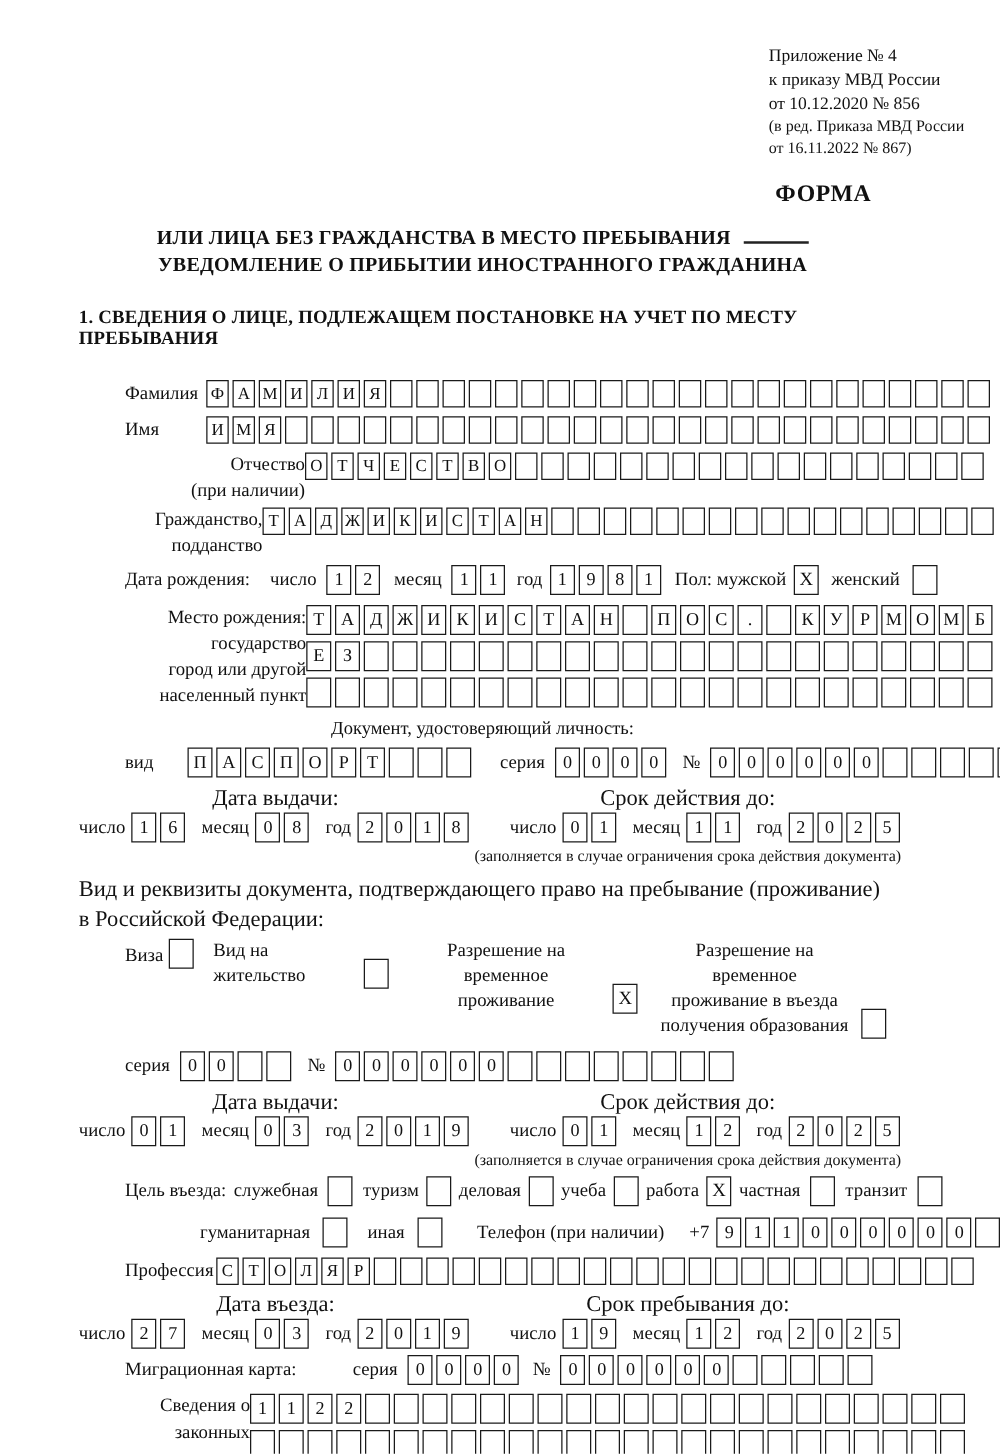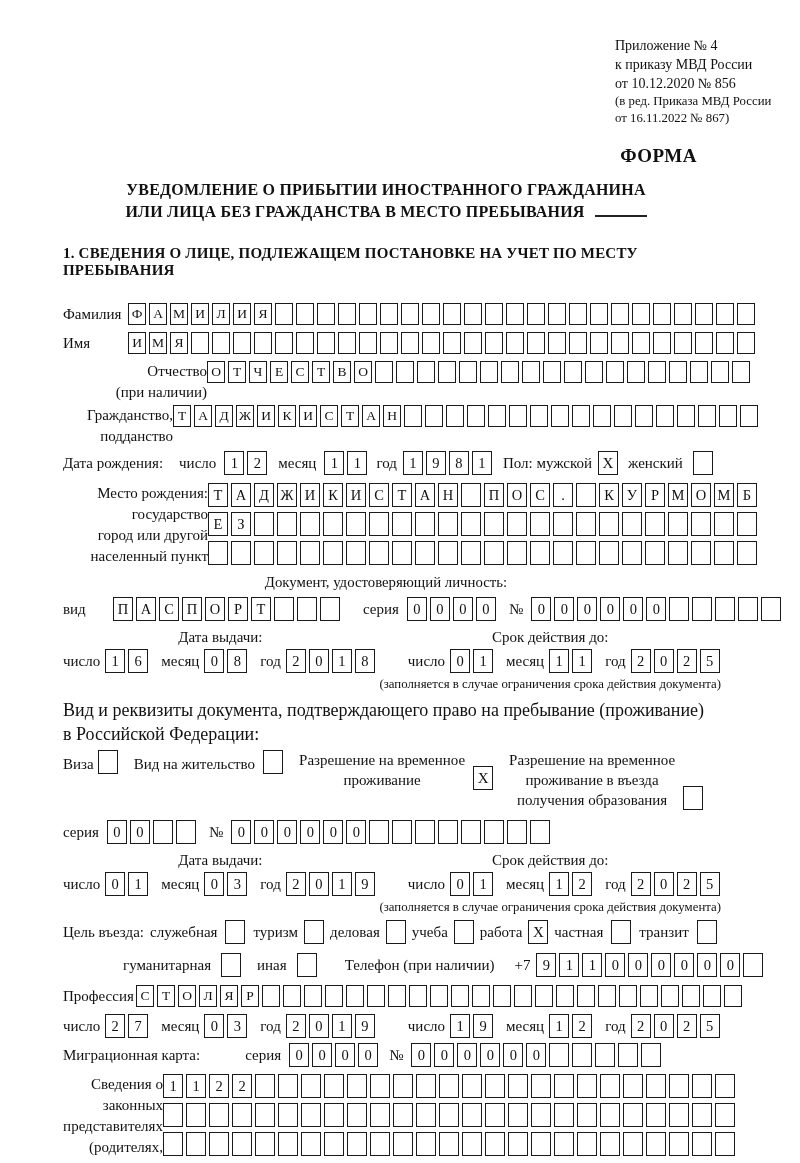--- a/index.html
+++ b/index.html
@@ -10,21 +10,21 @@
   
   .annex{width:190px;margin-left:552px;font-size:14px;line-height:19px;}
   .annex .small{font-size:12.8px;line-height:17px;}
   .form-label{margin-top:18px;text-align:right;padding-right:12px;font-weight:bold;font-size:19px;letter-spacing:.5px;}
 
   .title{margin-top:12px;text-align:center;font-weight:bold;font-size:16px;line-height:22px;letter-spacing:.2px;}
   .title-blank{display:inline-block;width:52px;border-bottom:2.2px solid #222;height:14px;margin-left:10px;}
   .sec-heading{margin-top:22px;margin-bottom:24px;font-weight:bold;font-size:15px;letter-spacing:.2px;}
 
   
-  .row{display:flex;align-items:flex-start;margin-bottom:7px;}
+  .row{display:flex;align-items:flex-start;margin-bottom:7px;margin-left:37px;}
   .flabel{font-size:15px;line-height:22px;flex-shrink:0;}
   .flabel div{line-height:21px;text-align:right;}
 
   
   .cells{display:flex;flex-wrap:nowrap;}
   .cell{box-sizing:border-box;display:inline-flex;align-items:center;justify-content:center;
         width:18px;height:22px;border:1.6px solid #1a1a1a;margin-right:3px;
         font-size:13.5px;line-height:1;background:#fff;}
   .cells-md .cell{width:20px;height:24px;font-size:14.5px;}
   .cb{display:inline-flex;}
@@ -32,21 +32,21 @@
 
   .inline{display:flex;align-items:center;}
   .gap6{margin-left:6px;} .gap8{margin-left:8px;} .gap10{margin-left:10px;}
   .gap16{margin-left:16px;} .gap20{margin-left:20px;} .gap28{margin-left:28px;}
 
   
   .date-row{display:flex;margin-bottom:5px;}
   .date-col{display:flex;flex-direction:column;}
   .date-col.left{width:355px;}
   .date-col.right{flex:1;}
-  .date-header{text-align:center;font-size:15px;line-height:20px;}
+  .date-header{text-align:center;font-size:18px;line-height:20px;}
   .date-line{display:flex;align-items:center;font-size:15px;margin-top:2px;}
   .date-line .lbl{margin-right:5px;}
   .date-line .grp{margin-right:10px;}
   .date-note{font-size:12.8px;line-height:17px;text-align:center;margin-top:3px;}
 
   .doc-heading{text-align:center;font-weight:normal;font-size:14.8px;margin:4px 0 6px 0;}
   .intro{font-size:18px;line-height:24px;}
 
   .opt{display:flex;align-items:flex-end;}
   .opt .txt{font-size:15px;line-height:20px;}
@@ -65,24 +65,24 @@
     <div>Приложение № 4</div>
     <div>к приказу МВД России</div>
     <div>от 10.12.2020 № 856</div>
     <div class="small">(в ред. Приказа МВД России</div>
     <div class="small">от 16.11.2022 № 867)</div>
   </div>
 
   <div class="form-label">ФОРМА</div>
 
   <div class="title">
-    <div>УВЕДОМЛЕНИЕ О ПРИБЫТИИ ИНОСТРАННОГО ГРАЖДАНИНА</div>
     <div>
       <span>ИЛИ ЛИЦА БЕЗ ГРАЖДАНСТВА В МЕСТО ПРЕБЫВАНИЯ</span><span class="title-blank"></span>
     </div>
+    <div>УВЕДОМЛЕНИЕ О ПРИБЫТИИ ИНОСТРАННОГО ГРАЖДАНИНА</div>
   </div>
 
   <div class="sec-heading">1. СВЕДЕНИЯ О ЛИЦЕ, ПОДЛЕЖАЩЕМ ПОСТАНОВКЕ НА УЧЕТ ПО МЕСТУ ПРЕБЫВАНИЯ</div>
 
   <div class="row">
     <span class="flabel" style="width:65px">Фамилия</span>
     <span class="cells">
         <span class="cell">Ф</span>
         <span class="cell">А</span>
         <span class="cell">М</span>
@@ -628,20 +628,21 @@
         <span class="cell"></span>
         <span class="cell"></span>
         <span class="cell"></span>
         <span class="cell"></span>
         <span class="cell"></span>
       </span>
   </div>
 
   <div class="date-row">
     <div class="date-col left">
+      <div class="date-header">Дата въезда:</div>
       <div class="date-line">
         <span class="lbl">число</span>
         <span class="cells cells-md grp">
             <span class="cell">2</span>
             <span class="cell">7</span>
           </span>
         <span class="lbl">месяц</span>
         <span class="cells cells-md grp">
             <span class="cell">0</span>
             <span class="cell">3</span>
@@ -649,20 +650,21 @@
         <span class="lbl">год</span>
         <span class="cells cells-md">
             <span class="cell">2</span>
             <span class="cell">0</span>
             <span class="cell">1</span>
             <span class="cell">9</span>
           </span>
       </div>
     </div>
     <div class="date-col right">
+      <div class="date-header">Срок пребывания до:</div>
       <div class="date-line" style="margin-left:30px">
         <span class="lbl">число</span>
         <span class="cells cells-md grp">
             <span class="cell">1</span>
             <span class="cell">9</span>
           </span>
         <span class="lbl">месяц</span>
         <span class="cells cells-md grp">
             <span class="cell">1</span>
             <span class="cell">2</span>

